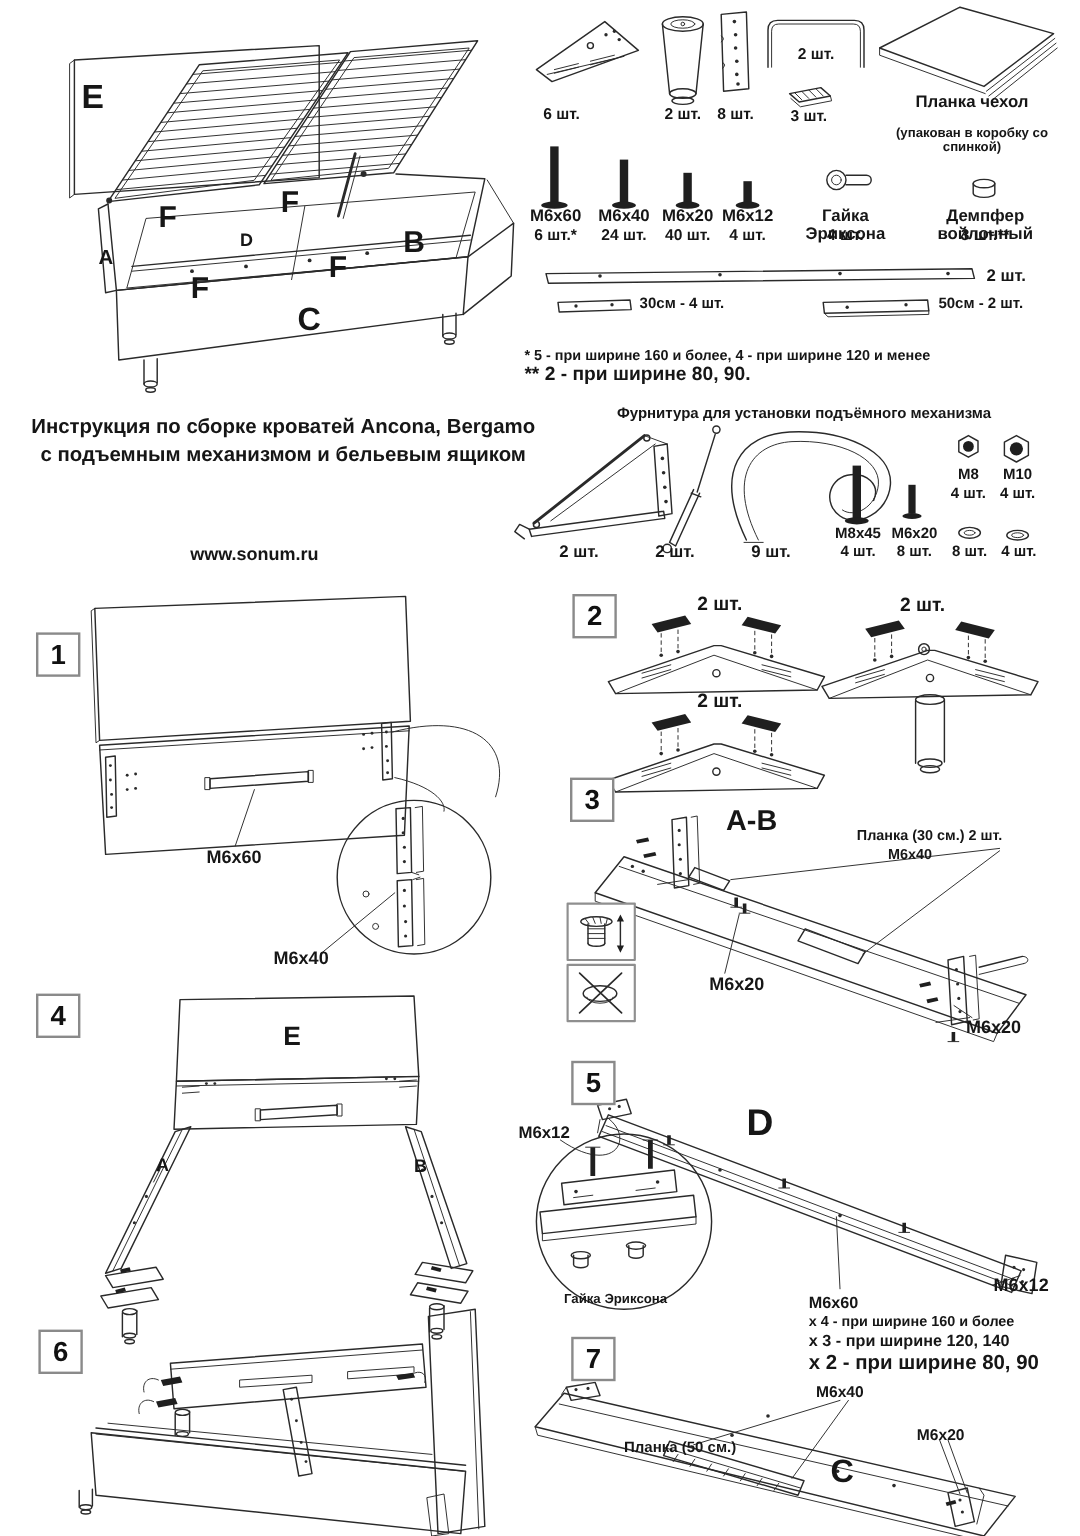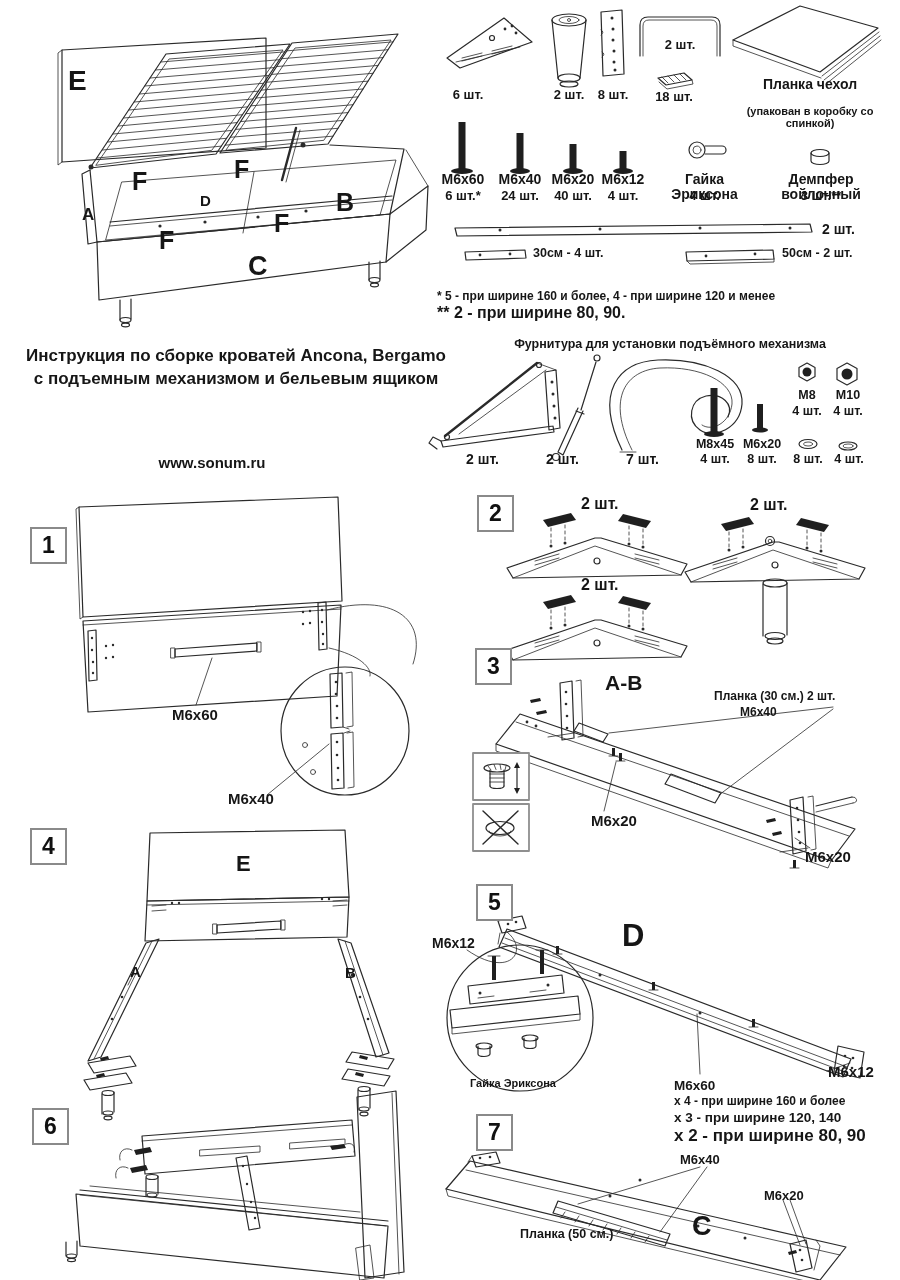--- a/index.html
+++ b/index.html
@@ -487,21 +487,21 @@
   <span class="lbl" style="left:200px;top:193px;font-size:15px">D</span>
   <span class="lbl" style="left:336px;top:189px;font-size:25px">B</span>
   <span class="lbl" style="left:159px;top:227px;font-size:25px">F</span>
   <span class="lbl" style="left:274px;top:210px;font-size:25px">F</span>
   <span class="lbl" style="left:248px;top:252px;font-size:27px">C</span>
 
   <span class="lbl c" style="left:443px;top:88px;width:50px;font-size:13px">6 шт.</span>
   <span class="lbl c" style="left:544px;top:88px;width:50px;font-size:13px">2 шт.</span>
   <span class="lbl c" style="left:588px;top:88px;width:50px;font-size:13px">8 шт.</span>
   <span class="lbl c" style="left:655px;top:38px;width:50px;font-size:13px">2 шт.</span>
-  <span class="lbl c" style="left:644px;top:90px;width:60px;font-size:13px">18 шт.</span>
+  <span class="lbl c" style="left:644px;top:90px;width:60px;font-size:13px">3 шт.</span>
   <span class="lbl c" style="left:735px;top:77px;width:150px;font-size:14px">Планка чехол</span>
   <span class="lbl c" style="left:724px;top:106px;width:172px;font-size:11px">(упакован в коробку со спинкой)</span>
 
   <span class="lbl c" style="left:438px;top:172px;width:50px;font-size:14px">M6x60</span>
   <span class="lbl c" style="left:438px;top:189px;width:50px;font-size:13px">6 шт.*</span>
   <span class="lbl c" style="left:493px;top:172px;width:54px;font-size:14px">M6x40</span>
   <span class="lbl c" style="left:493px;top:189px;width:54px;font-size:13px">24 шт.</span>
   <span class="lbl c" style="left:546px;top:172px;width:54px;font-size:14px">M6x20</span>
   <span class="lbl c" style="left:546px;top:189px;width:54px;font-size:13px">40 шт.</span>
   <span class="lbl c" style="left:598px;top:172px;width:50px;font-size:14px">M6x12</span>
@@ -517,21 +517,21 @@
   <span class="lbl" style="left:437px;top:290px;font-size:12px">* 5 - при ширине 160 и более, 4 - при ширине 120 и менее</span>
   <span class="lbl" style="left:437px;top:305px;font-size:16px">** 2 - при ширине 80, 90.</span>
 
   <span class="lbl c" style="left:12px;top:347px;width:448px;font-size:17px">Инструкция по сборке кроватей Ancona, Bergamo</span>
   <span class="lbl c" style="left:12px;top:370px;width:448px;font-size:17px">с подъемным механизмом и бельевым ящиком</span>
   <span class="lbl c" style="left:127px;top:455px;width:170px;font-size:15px">www.sonum.ru</span>
 
   <span class="lbl c" style="left:505px;top:338px;width:330px;font-size:12.5px">Фурнитура для установки подъёмного механизма</span>
   <span class="lbl c" style="left:455px;top:452px;width:55px;font-size:14px">2 шт.</span>
   <span class="lbl c" style="left:535px;top:452px;width:55px;font-size:14px">2 шт.</span>
-  <span class="lbl c" style="left:615px;top:452px;width:55px;font-size:14px">7 шт.</span>
+  <span class="lbl c" style="left:615px;top:452px;width:55px;font-size:14px">9 шт.</span>
   <span class="lbl c" style="left:688px;top:438px;width:54px;font-size:12.5px">M8x45</span>
   <span class="lbl c" style="left:688px;top:453px;width:54px;font-size:12.5px">4 шт.</span>
   <span class="lbl c" style="left:738px;top:438px;width:48px;font-size:12.5px">M6x20</span>
   <span class="lbl c" style="left:738px;top:453px;width:48px;font-size:12.5px">8 шт.</span>
   <span class="lbl c" style="left:789px;top:389px;width:36px;font-size:12.5px">M8</span>
   <span class="lbl c" style="left:789px;top:405px;width:36px;font-size:12.5px">4 шт.</span>
   <span class="lbl c" style="left:828px;top:389px;width:40px;font-size:12.5px">M10</span>
   <span class="lbl c" style="left:828px;top:405px;width:40px;font-size:12.5px">4 шт.</span>
   <span class="lbl c" style="left:786px;top:453px;width:44px;font-size:12.5px">8 шт.</span>
   <span class="lbl c" style="left:828px;top:453px;width:42px;font-size:12.5px">4 шт.</span>
@@ -544,36 +544,36 @@
   <div class="step-box" style="left:32px;top:1108px">6</div>
   <div class="step-box" style="left:476px;top:1114px">7</div>
 
   <span class="lbl" style="left:172px;top:707px;font-size:15px">M6x60</span>
   <span class="lbl" style="left:228px;top:791px;font-size:15px">M6x40</span>
 
   <span class="lbl" style="left:581px;top:496px;font-size:16px">2 шт.</span>
   <span class="lbl" style="left:750px;top:497px;font-size:16px">2 шт.</span>
   <span class="lbl" style="left:581px;top:577px;font-size:16px">2 шт.</span>
 
-  <span class="lbl" style="left:605px;top:672px;font-size:21px">A-B</span>
+  <span class="lbl" style="left:605px;top:672px;font-size:24px">A-B</span>
   <span class="lbl" style="left:714px;top:690px;font-size:12px">Планка (30 см.)  2 шт.</span>
   <span class="lbl" style="left:740px;top:706px;font-size:12px">M6x40</span>
   <span class="lbl" style="left:591px;top:813px;font-size:15px">M6x20</span>
   <span class="lbl" style="left:805px;top:849px;font-size:15px">M6x20</span>
 
   <span class="lbl" style="left:236px;top:852px;font-size:22px">E</span>
   <span class="lbl" style="left:130px;top:964px;font-size:15px">A</span>
   <span class="lbl" style="left:345px;top:965px;font-size:15px">B</span>
 
   <span class="lbl" style="left:432px;top:936px;font-size:14px">M6x12</span>
   <span class="lbl" style="left:622px;top:920px;font-size:31px">D</span>
   <span class="lbl" style="left:828px;top:1064px;font-size:15px">M6x12</span>
   <span class="lbl" style="left:470px;top:1078px;font-size:11px">Гайка Эриксона</span>
   <span class="lbl" style="left:674px;top:1079px;font-size:13.5px">M6x60</span>
   <span class="lbl" style="left:674px;top:1095px;font-size:12px">x 4 - при ширине 160 и более</span>
   <span class="lbl" style="left:674px;top:1111px;font-size:13.5px">x 3 - при ширине 120, 140</span>
   <span class="lbl" style="left:674px;top:1127px;font-size:17px">x 2 - при ширине 80, 90</span>
 
   <span class="lbl" style="left:680px;top:1153px;font-size:13px">M6x40</span>
   <span class="lbl" style="left:764px;top:1189px;font-size:13px">M6x20</span>
-  <span class="lbl" style="left:520px;top:1228px;font-size:12.5px">Планка (50 см.)</span>
+  <span class="lbl" style="left:520px;top:1200px;font-size:12.5px">Планка (50 см.)</span>
   <span class="lbl" style="left:692px;top:1212px;font-size:27px">C</span>
 </div>
 
 </body></html>

